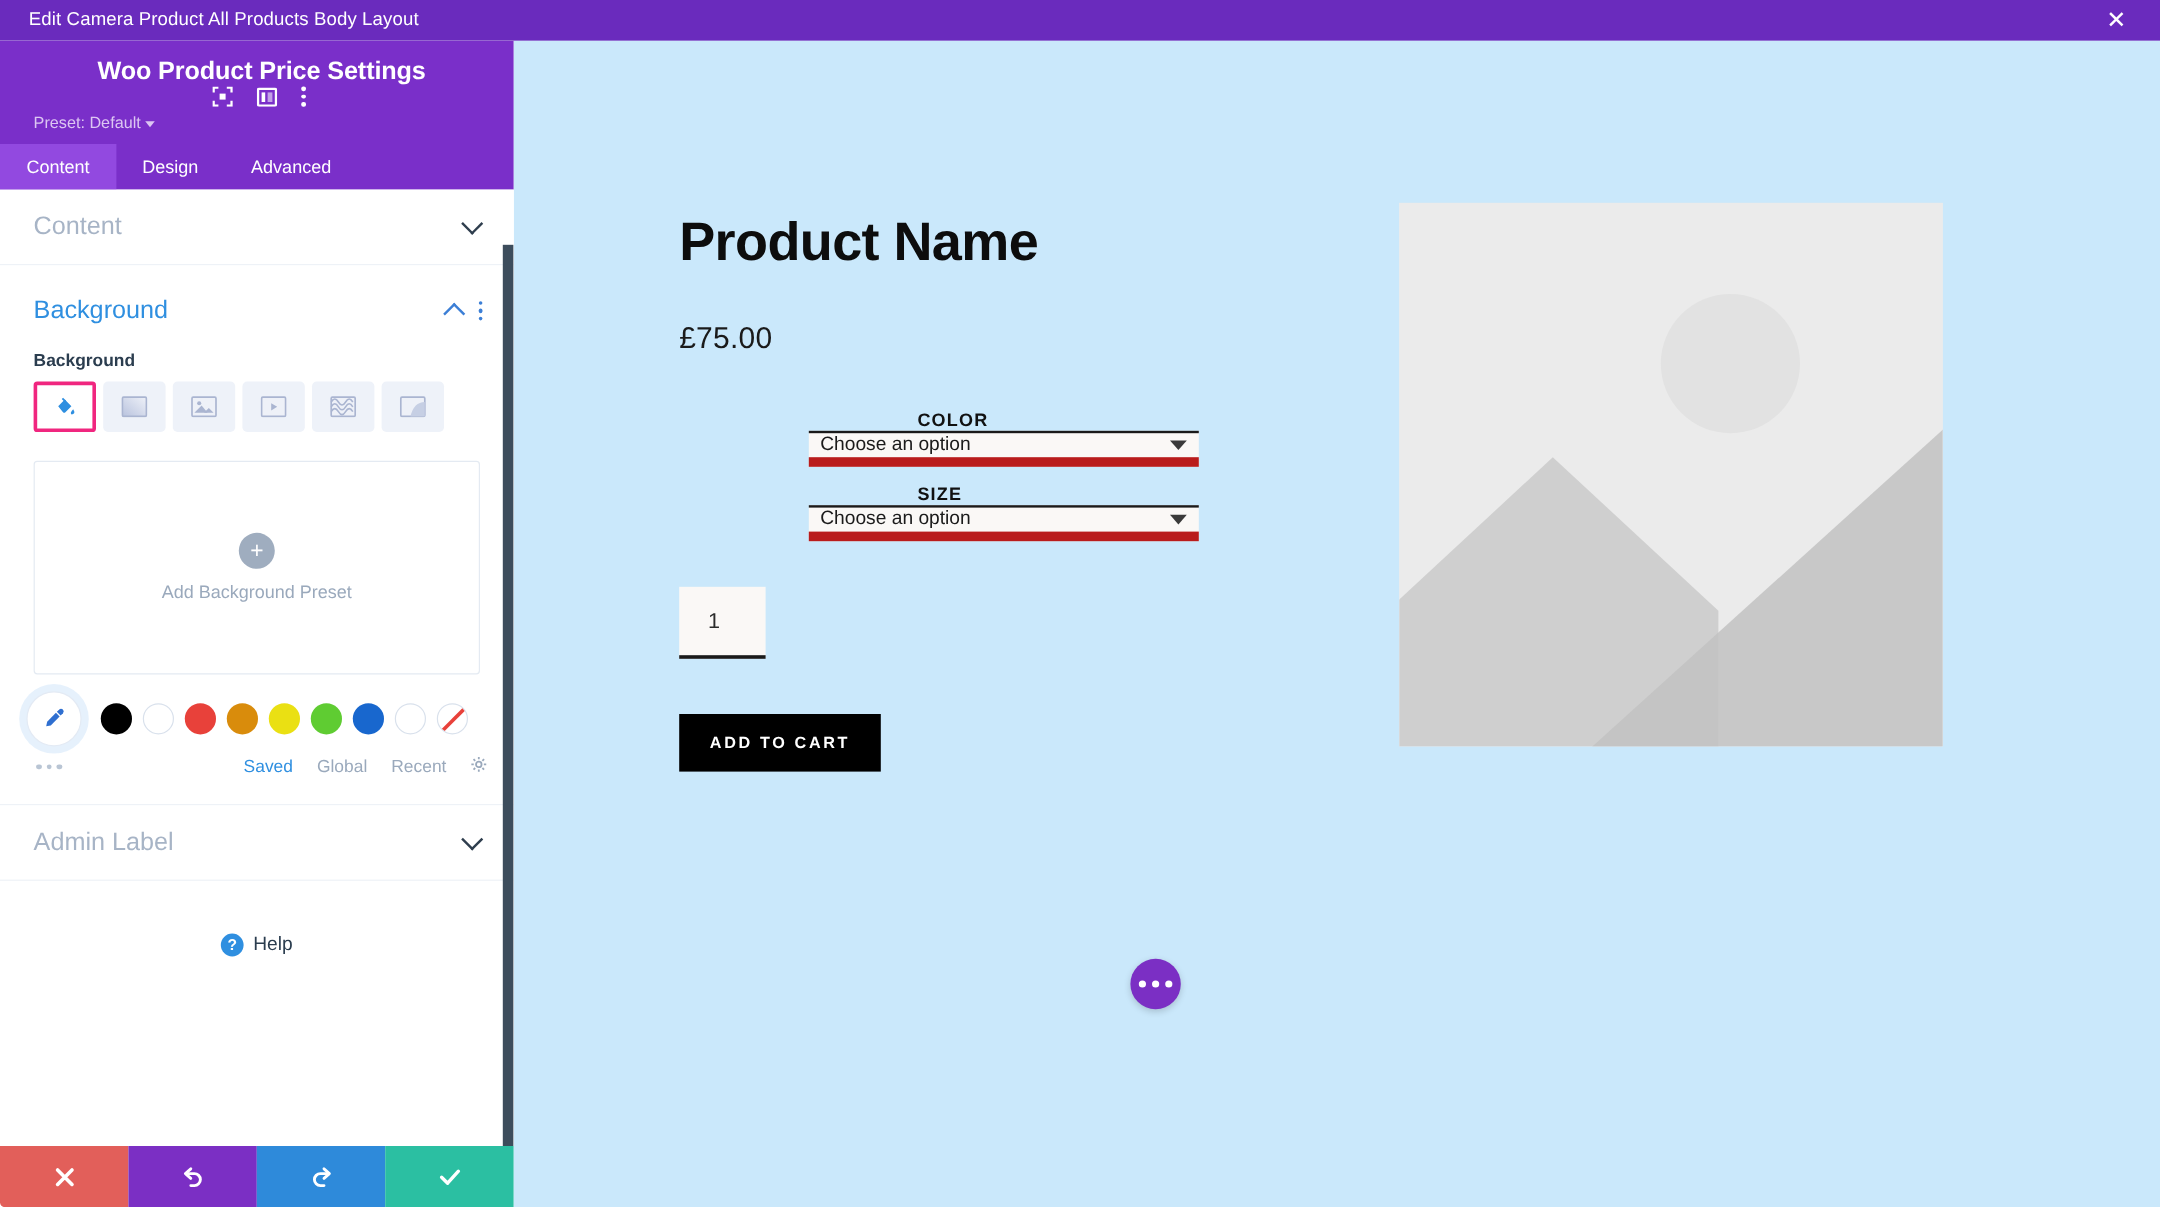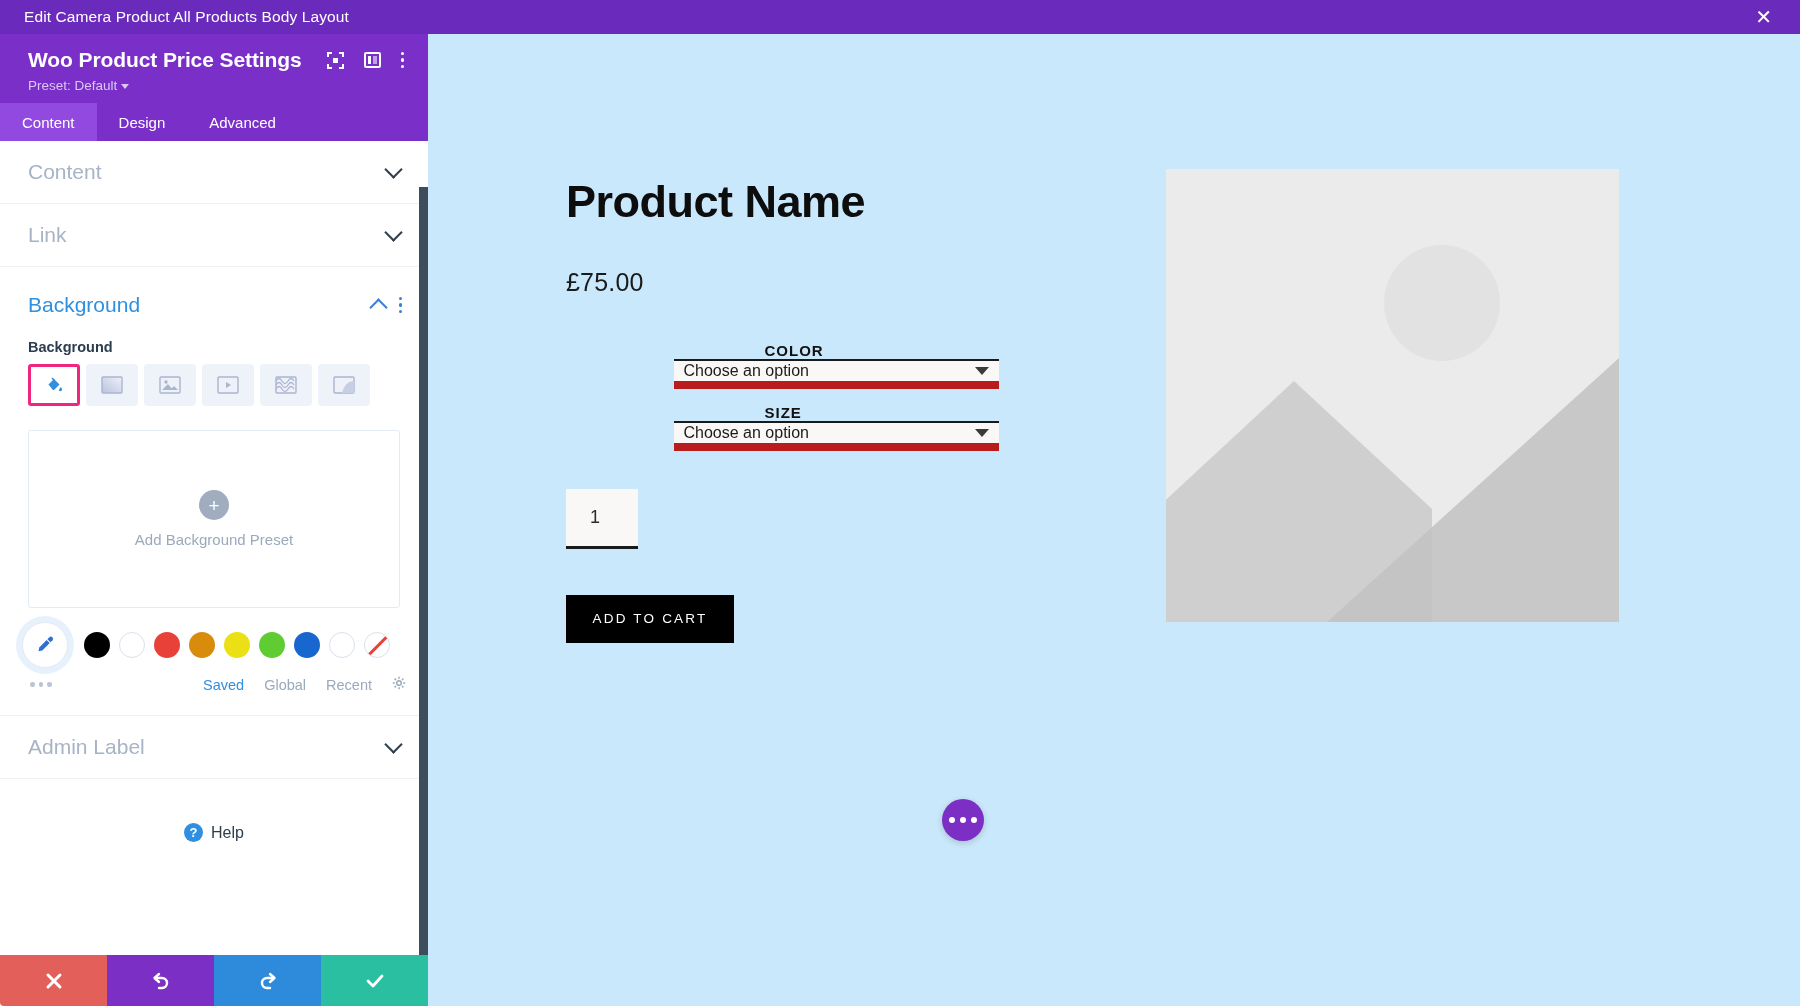--- a/index.html
+++ b/index.html
@@ -76,21 +76,21 @@
   .qty-box {
     margin-top: 38px; width: 72px; height: 60px;
     background: #faf8f6; border-bottom: 3px solid #1a1a1a;
     display: flex; align-items: center; padding-left: 24px;
     font-size: 18px; color: #2b2b2b; cursor: text;
   }
   .add-cart {
     margin-top: 46px; width: 168px; height: 48px;
     background: #000000; color: #ffffff;
     display: flex; align-items: center; justify-content: center;
-    font-size: 13.5px; font-weight: 400; letter-spacing: 2.2px;
+    font-size: 13.5px; font-weight: 700; letter-spacing: 2.2px;
     cursor: pointer;
   }
   .product-right { margin-left: 60px; }
   .img-placeholder {
     width: 453px; height: 453px; background: #ebebeb;
     position: relative; overflow: hidden;
   }
   .fab {
     position: absolute; left: 514px; top: 765px;
     width: 42px; height: 42px; border-radius: 50%;
@@ -101,21 +101,21 @@
   .fab span { width: 6px; height: 6px; border-radius: 50%; background: #fff; display: block; }
 
   
   .panel {
     position: absolute; top: 34px; left: 0;
     width: 428px; height: 972px;
     background: #ffffff;
     display: flex; flex-direction: column;
   }
   .panel-head { background: #7a2fc9; padding: 14px 20px 10px 28px; }
-  .panel-head-row { display: flex; align-items: center; }
+  .panel-head-row { display: flex; align-items: center; flex-direction: column; }
   .panel-title {
     color: #ffffff; font-size: 21px; font-weight: 700; letter-spacing: -0.1px;
     flex: 1;
   }
   .head-icons { display: flex; align-items: center; gap: 20px; margin-right: 4px; }
   .head-icon { cursor: pointer; display: flex; align-items: center; }
   .preset {
     margin-top: 6px; color: #dcc6f2; font-size: 13.5px; cursor: pointer;
   }
   .preset .tri {
@@ -330,24 +330,20 @@
       <div class="tab">Advanced</div>
     </div>
 
     <div class="panel-body">
 
       <div class="section-row">
         <div class="label">Content</div>
         <div class="chev"></div>
       </div>
 
-      <div class="section-row">
-        <div class="label">Link</div>
-        <div class="chev"></div>
-      </div>
 
       <div class="section-open-head">
         <div class="label">Background</div>
         <div class="open-head-ctl">
           <div class="chev up"></div>
           <div class="dots-v">
               <i></i>
               <i></i>
               <i></i>
             </div>

